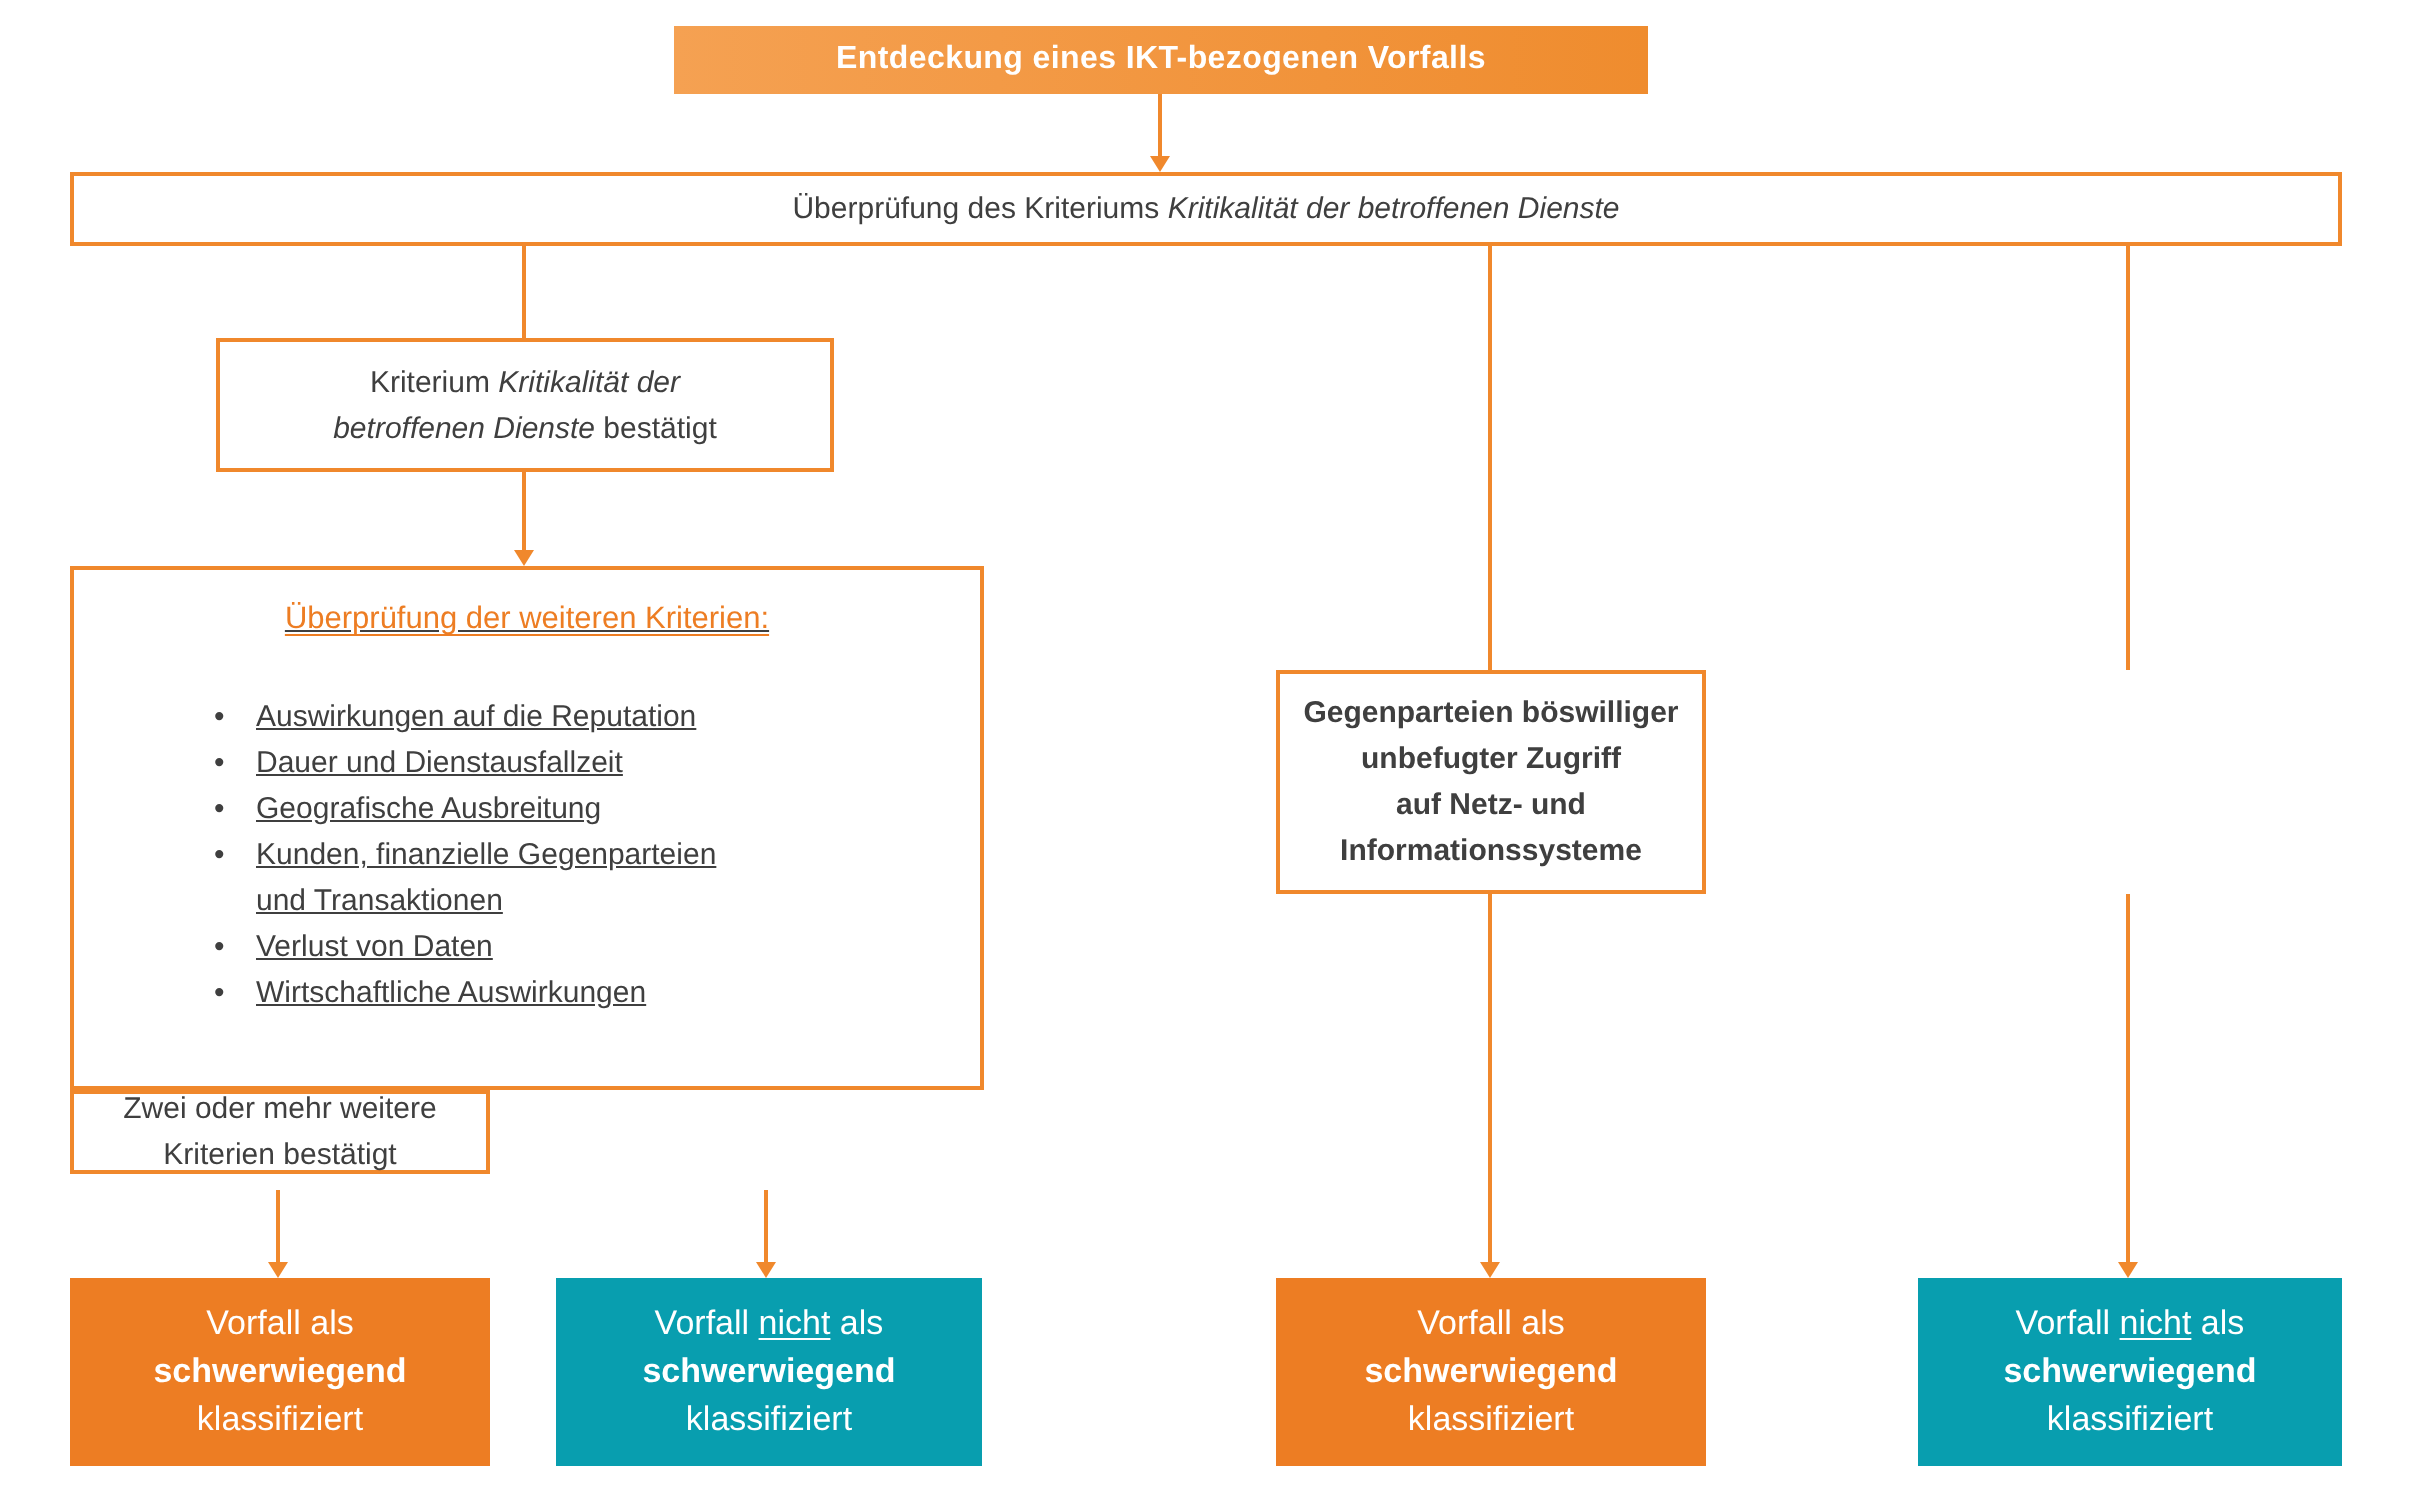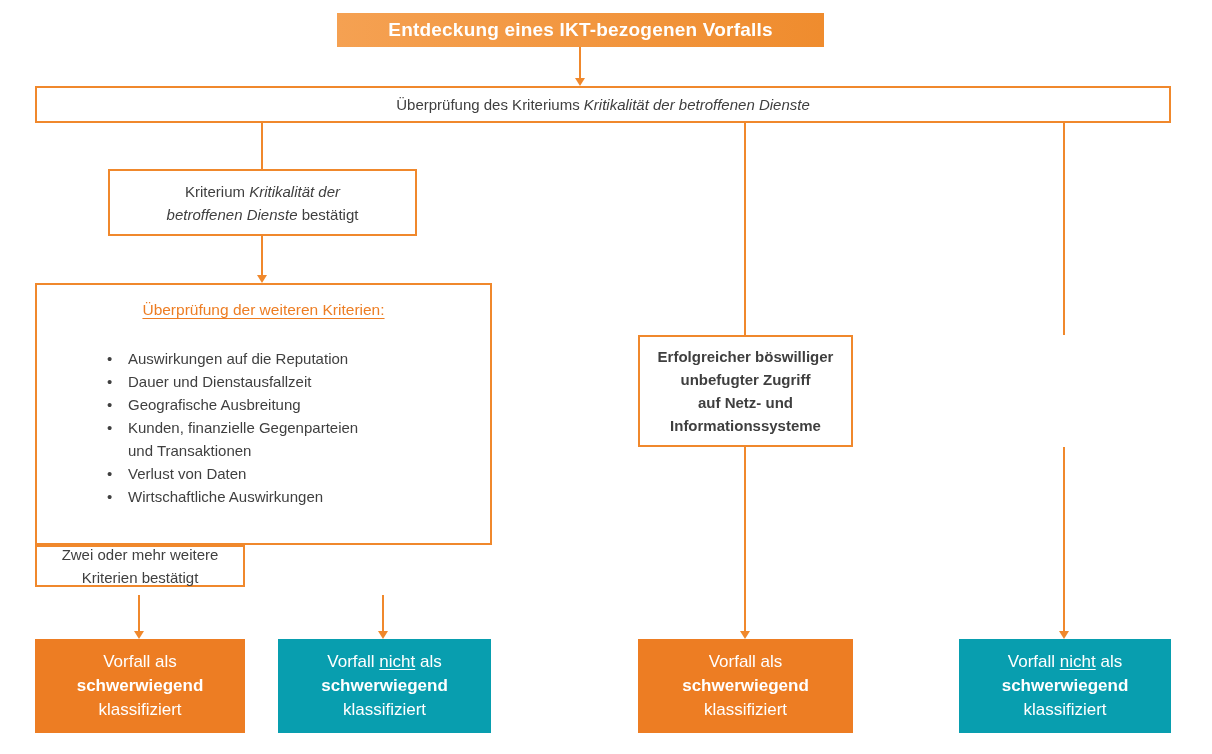--- a/index.html
+++ b/index.html
@@ -27,21 +27,21 @@
   .outlined {
     background: #ffffff;
     border: 2px solid var(--line, #F0882C);
     font-size: 15px;
     line-height: 23px;
     color: var(--text, #3F3F3F);
   }
   .start-box {
     background: linear-gradient(90deg, var(--orange-light, #F5A152), #EF8C2E);
     color: #ffffff;
-    font-size: 19px;
+    font-size: 16px;
     font-weight: 700;
     letter-spacing: 0.2px;
   }
   .result {
     color: #ffffff;
     font-size: 17px;
     line-height: 24px;
     flex-direction: column;
   }
   .result.orange { background: var(--orange, #ED7D23); }
@@ -133,40 +133,40 @@
   </div>
 
   <div class="node outlined" style="left:35px; top:86px; width:1136px; height:37px;">
     <span><span>Überprüfung des Kriteriums </span><span class="it">Kritikalität der betroffenen Dienste</span></span>
   </div>
 
   <div class="node outlined" style="left:108px; top:169px; width:309px; height:67px;">
     <span class="wrap-210"><span>Kriterium </span><span class="it">Kritikalität der betroffenen Dienste</span><span> bestätigt</span></span>
   </div>
 
-  <div class="node outlined criteria-box" style="left:35px; top:283px; width:457px; height:262px;">
+  <div class="node outlined criteria-box" style="left:35px; top:283px; width:457px; height:262px;text-decoration:underline;">
     <div class="criteria-title">Überprüfung der weiteren Kriterien:</div>
     <ul class="criteria-list">
       <li>Auswirkungen auf die Reputation</li>
       <li>Dauer und Dienstausfallzeit</li>
       <li>Geografische Ausbreitung</li>
       <li>Kunden, finanzielle Gegenparteien und Transaktionen</li>
       <li>Verlust von Daten</li>
       <li>Wirtschaftliche Auswirkungen</li>
     </ul>
   </div>
 
   <div class="node outlined" style="left:35px; top:545px; width:210px; height:42px;">
     <span class="wrap-170">Zwei oder mehr weitere Kriterien bestätigt</span>
   </div>
 
 
   <div class="node outlined" style="left:638px; top:335px; width:215px; height:112px;">
     <span>
-        <div><span class="bd">Erfolgreicher böswilliger</span></div>
+        <div><span class="bd">Gegenparteien böswilliger</span></div>
         <div><span class="bd">unbefugter Zugriff</span></div>
         <div><span class="bd">auf Netz- und</span></div>
         <div><span class="bd">Informationssysteme</span></div>
       </span>
   </div>
 
 
   <div class="node result orange" style="left:35px; top:639px; width:210px; height:94px;">
     <span>
         <div><span>Vorfall als</span></div>

